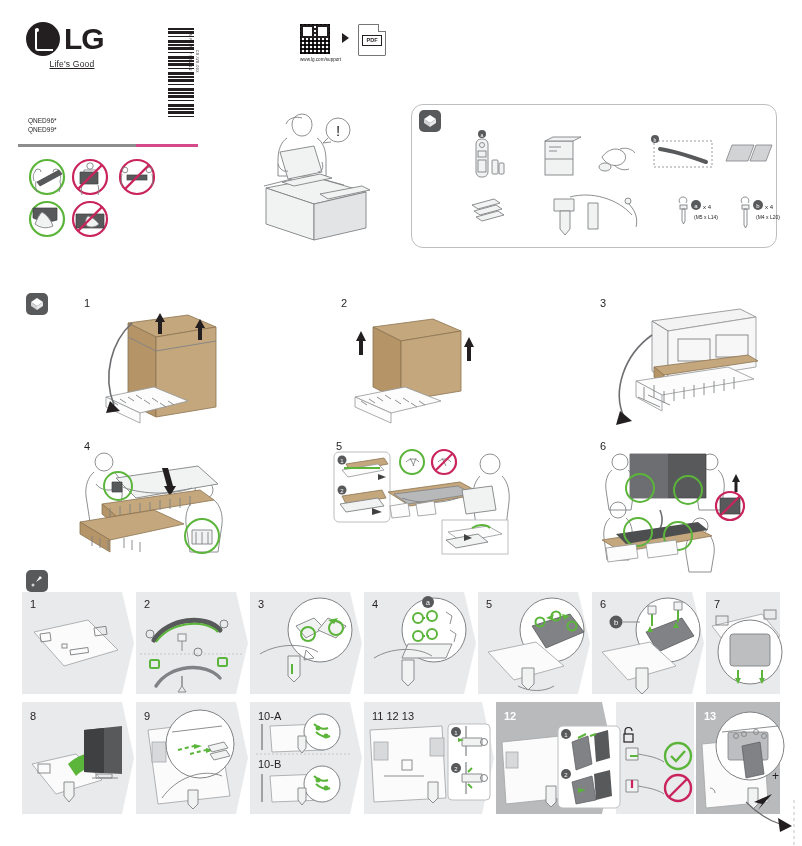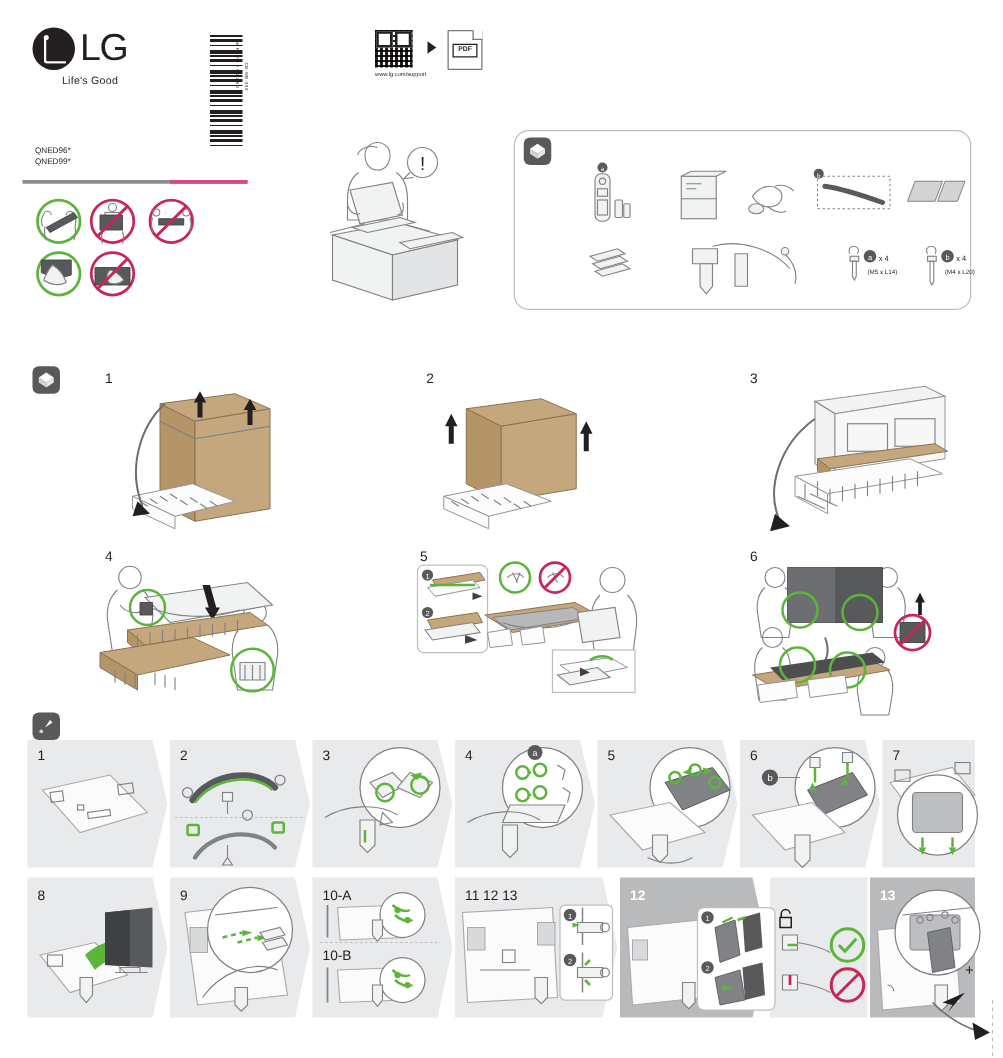--- a/index.html
+++ b/index.html
@@ -7,23 +7,23 @@
        font-family:"Liberation Sans","DejaVu Sans",sans-serif;color:#231f20;}
   .abs{position:absolute;}
   
   #lg-logo{left:26px;top:22px;width:92px;height:52px;}
   #lg-logo .mark{width:34px;height:34px;border-radius:50%;background:#231f20;
       display:inline-block;vertical-align:top;position:relative;}
   #lg-logo .mark:after{content:"";position:absolute;left:9px;top:7px;width:16px;height:20px;
       border:2px solid #fff;border-top:none;border-right:none;border-radius:0 0 0 3px;}
   #lg-logo .mark:before{content:"";position:absolute;left:9px;top:6px;width:4px;height:4px;
       background:#fff;border-radius:50%;}
-  #lg-logo .wordmark{display:inline-block;font-size:30px;font-weight:normal;letter-spacing:-1px;
+  #lg-logo .wordmark{display:inline-block;font-size:30px;font-weight:bold;letter-spacing:-1px;
       line-height:34px;margin-left:4px;color:#231f20;}
-  #lg-logo .tagline{font-size:8.5px;text-align:center;margin-top:3px;color:#231f20;letter-spacing:.2px;}
+  #lg-logo .tagline{font-size:8.5px;text-align:center;margin-top:3px;color:#231f20;letter-spacing:.2px;text-decoration:underline;}
   
   #barcode{left:168px;top:28px;width:26px;height:92px;}
   #barcode .bars{width:26px;height:92px;background:
       repeating-linear-gradient(to bottom,#231f20 0 2px,#fff 2px 3px,#231f20 3px 6px,#fff 6px 8px,
       #231f20 8px 9px,#fff 9px 12px,#231f20 12px 15px,#fff 15px 16px);}
   #barcode .bc-text{position:absolute;left:27px;top:22px;font-size:3.4px;
       writing-mode:vertical-rl;white-space:nowrap;color:#231f20;letter-spacing:.5px;}
   #barcode .bc-num{position:absolute;left:20px;top:6px;font-size:3.2px;
       writing-mode:vertical-rl;white-space:nowrap;color:#231f20;letter-spacing:1.6px;}
   

